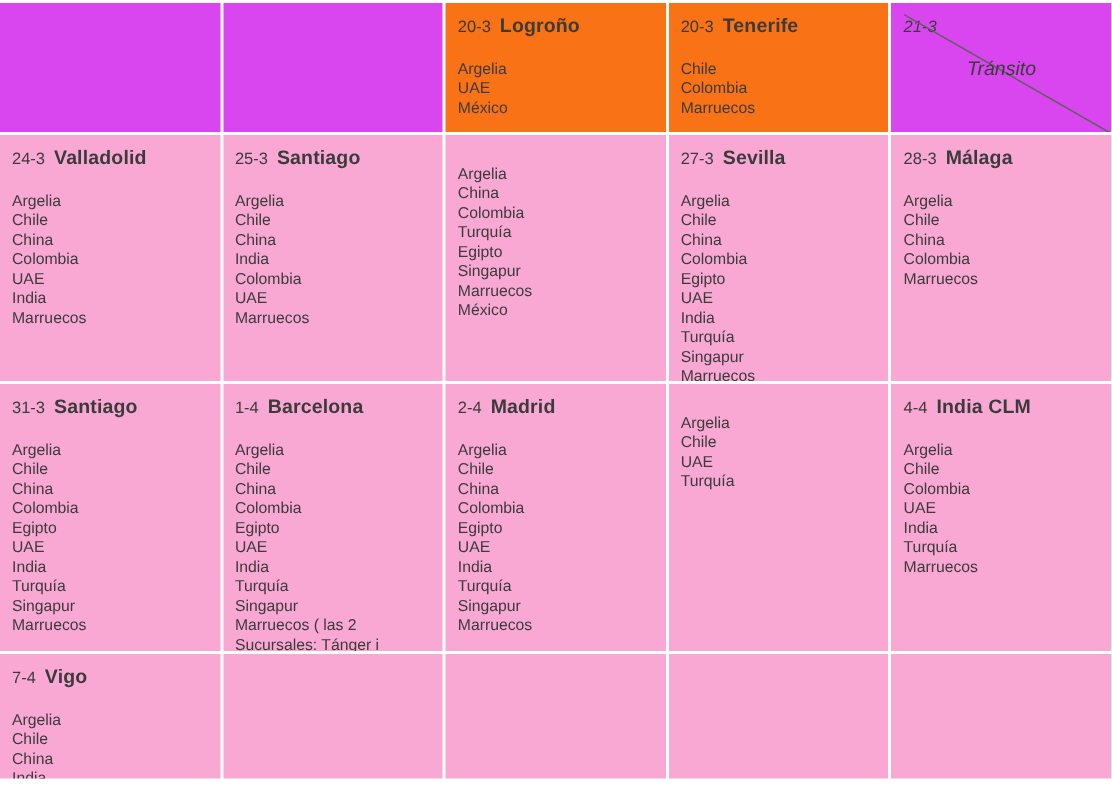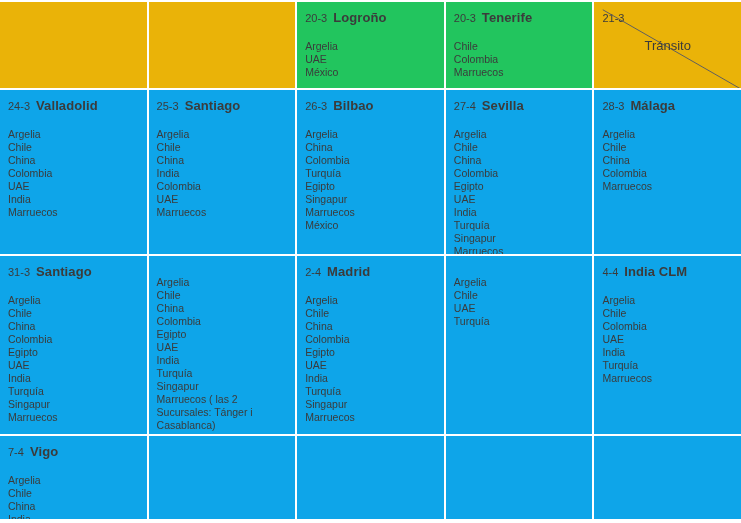--- a/index.html
+++ b/index.html
@@ -14,23 +14,23 @@
     padding:2px 0 4px 0;
     background:#ffffff;
   }
   .cell{
     position:relative;
     box-sizing:border-box;
     padding:6px 8px 4px 8px;
     overflow:hidden;
     color:#3b3b3b;
   }
-  .bg-blue-dark{background:#eab308;}
-  .bg-blue-light{background:#0ea5e9;}
-  .bg-gray{background:#22c55e;}
+  .bg-blue-dark{background:#d946ef;font-style:italic;}
+  .bg-blue-light{background:#f9a8d4;}
+  .bg-gray{background:#f97316;}
   .cell-header{white-space:nowrap;}
   .cell-date{font-size:11px;color:#3b3b3b;margin-right:6px;}
   .cell-city{font-size:13px;font-weight:bold;color:#3b3b3b;letter-spacing:0.1px;}
   .countries{
     list-style:none;margin:14px 0 0 0;padding:0;
     font-size:10.5px;line-height:13px;color:#3b3b3b;
   }
   .countries li{padding:0;margin:0;}
   
   .diag{display:none;position:absolute;left:0;top:0;width:100%;height:100%;pointer-events:none;}
@@ -113,38 +113,35 @@
         <li>Chile</li>
         <li>China</li>
         <li>India</li>
         <li>Colombia</li>
         <li>UAE</li>
         <li>Marruecos</li>
       </ul>
 
   </div>
     <div class="cell bg-blue-light">
-    <div class="cell-header">
-      <span class="cell-date">26-3</span><span class="cell-city">Bilbao</span>
-    </div>
     <ul class="countries">
         <li>Argelia</li>
         <li>China</li>
         <li>Colombia</li>
         <li>Turquía</li>
         <li>Egipto</li>
         <li>Singapur</li>
         <li>Marruecos</li>
         <li>México</li>
       </ul>
 
   </div>
     <div class="cell bg-blue-light">
     <div class="cell-header">
-      <span class="cell-date">27-4</span><span class="cell-city">Sevilla</span>
+      <span class="cell-date">27-3</span><span class="cell-city">Sevilla</span>
     </div>
     <ul class="countries">
         <li>Argelia</li>
         <li>Chile</li>
         <li>China</li>
         <li>Colombia</li>
         <li>Egipto</li>
         <li>UAE</li>
         <li>India</li>
         <li>Turquía</li>
@@ -178,20 +175,23 @@
         <li>Egipto</li>
         <li>UAE</li>
         <li>India</li>
         <li>Turquía</li>
         <li>Singapur</li>
         <li>Marruecos</li>
       </ul>
 
   </div>
     <div class="cell bg-blue-light">
+    <div class="cell-header">
+      <span class="cell-date">1-4</span><span class="cell-city">Barcelona</span>
+    </div>
     <ul class="countries">
         <li>Argelia</li>
         <li>Chile</li>
         <li>China</li>
         <li>Colombia</li>
         <li>Egipto</li>
         <li>UAE</li>
         <li>India</li>
         <li>Turquía</li>
         <li>Singapur</li>

